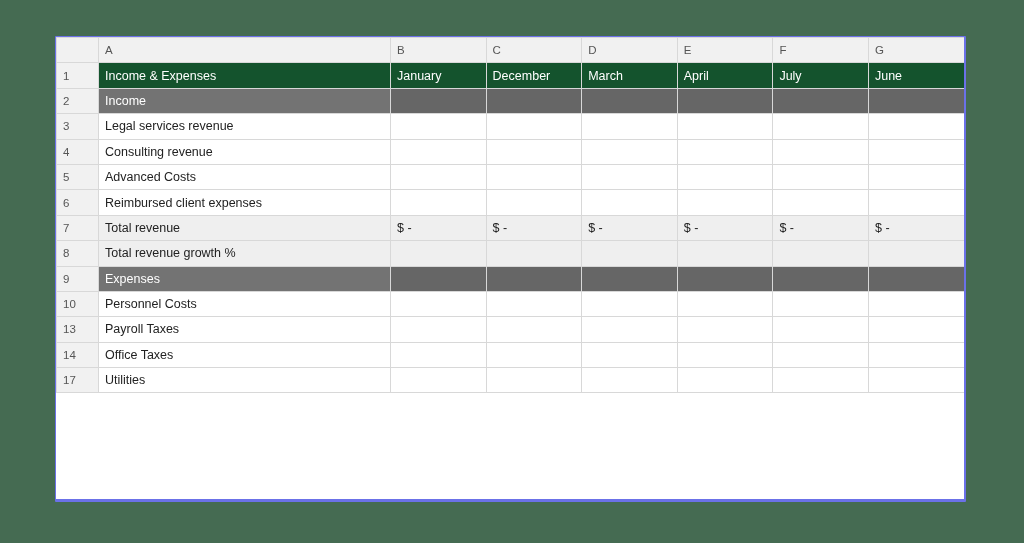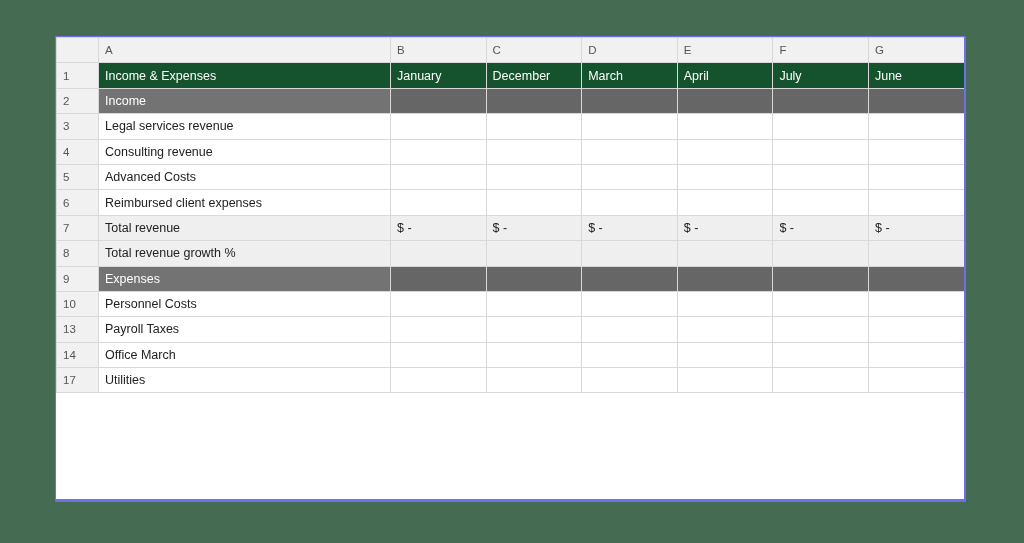--- a/index.html
+++ b/index.html
@@ -246,21 +246,21 @@
           <td class="plain">Payroll Taxes</td>
           <td class="plain"></td>
           <td class="plain"></td>
           <td class="plain"></td>
           <td class="plain"></td>
           <td class="plain"></td>
           <td class="plain"></td>
         </tr>
         <tr>
           <td class="rowhdr">14</td>
-          <td class="bold">Office March</td>
+          <td class="bold">Office Taxes</td>
           <td class="plain"></td>
           <td class="plain"></td>
           <td class="plain"></td>
           <td class="plain"></td>
           <td class="plain"></td>
           <td class="plain"></td>
         </tr>
         <tr>
           <td class="rowhdr">17</td>
           <td class="plain">Utilities</td>

